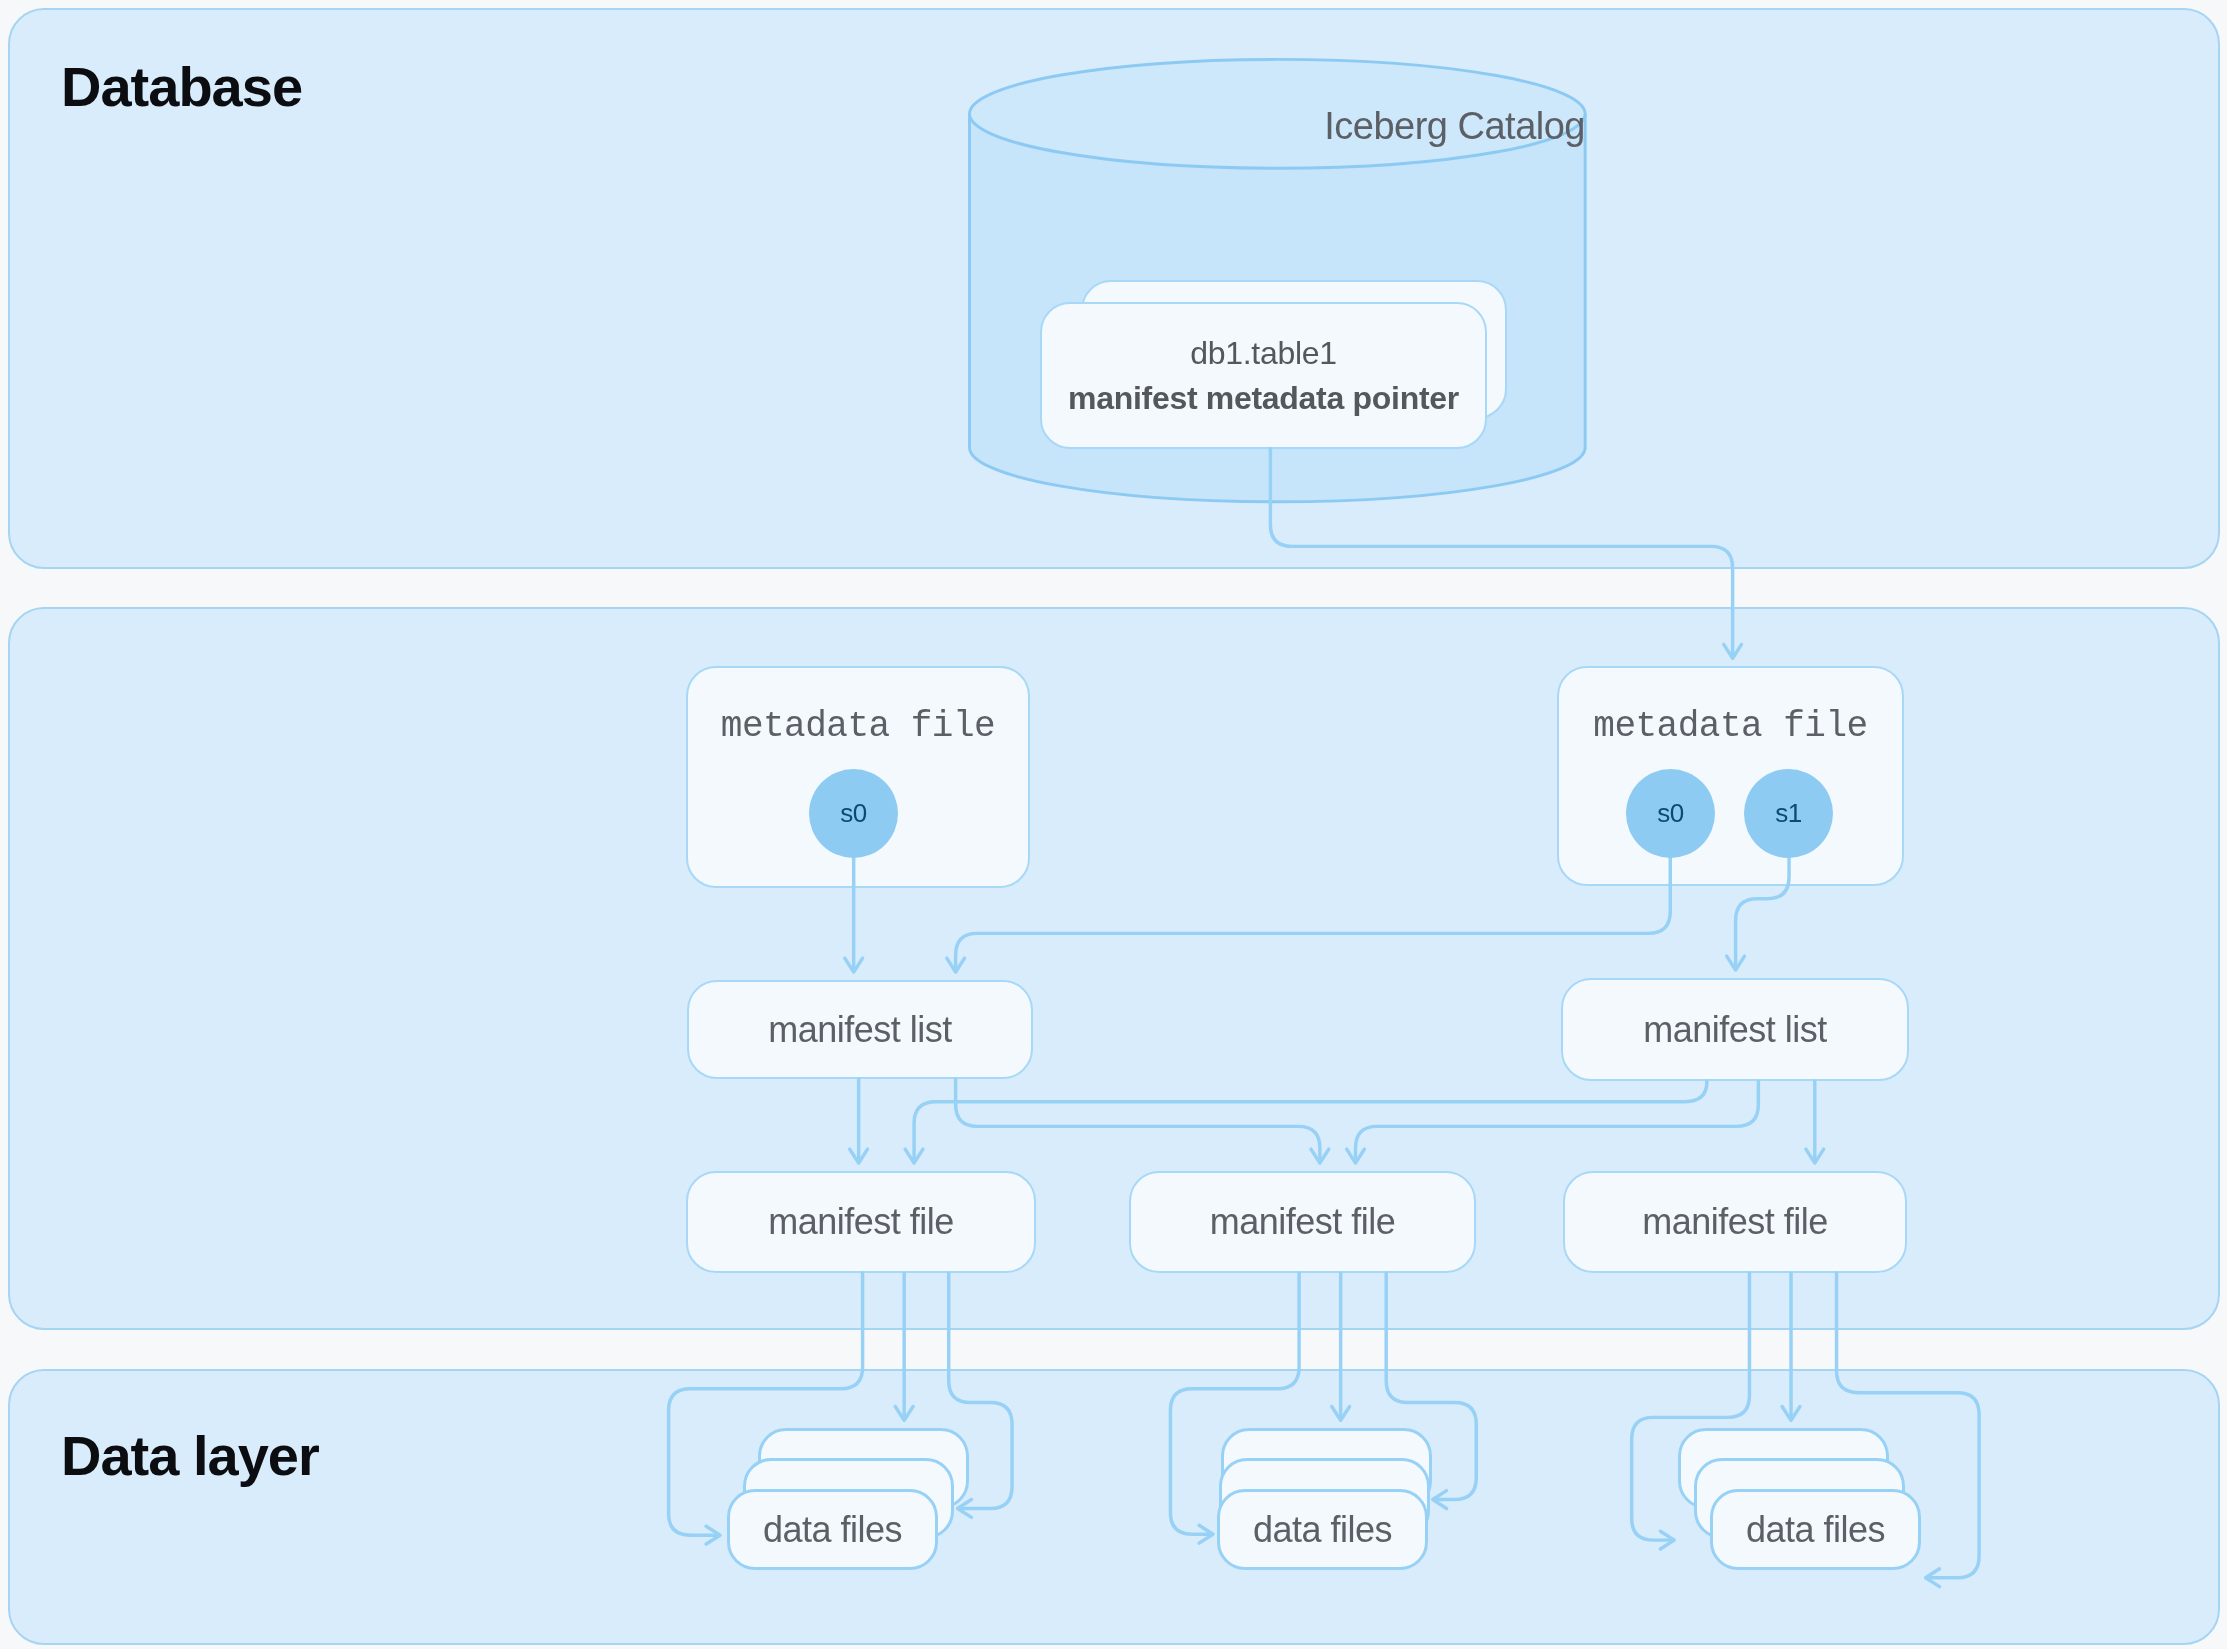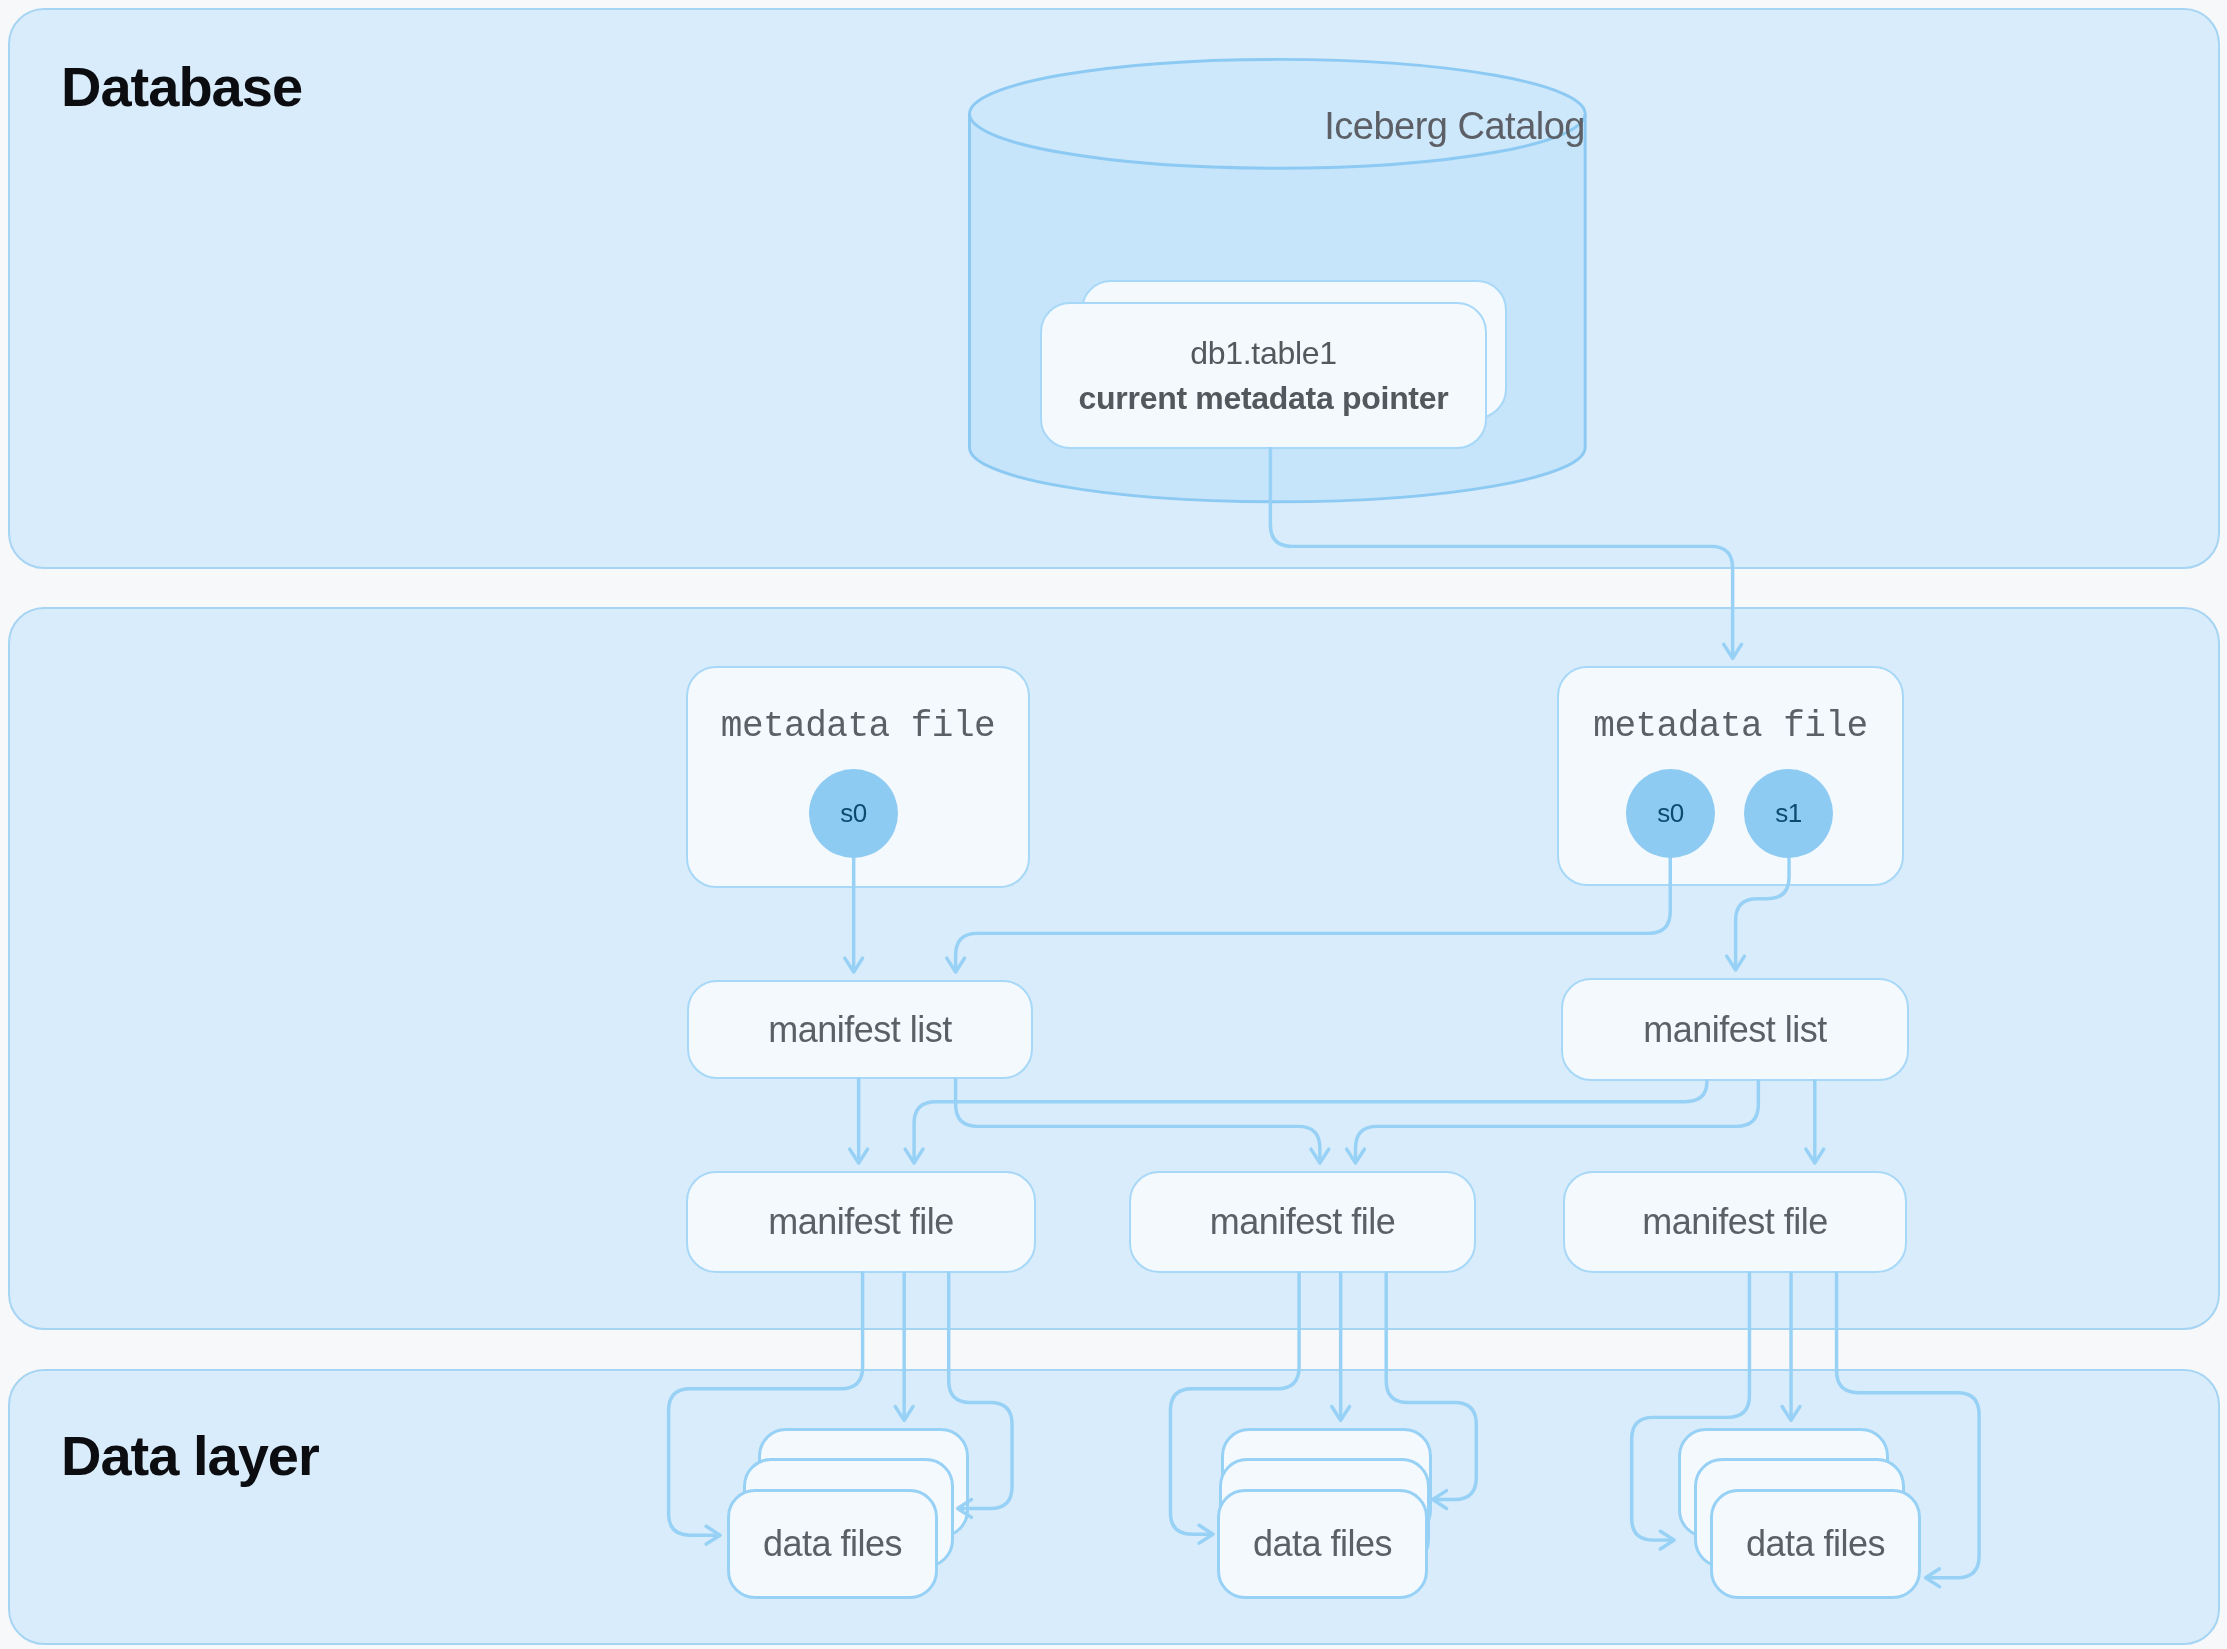--- a/index.html
+++ b/index.html
@@ -99,21 +99,21 @@
   .snap-r-s0{left:1626px;top:769px;}
   .snap-r-s1{left:1744px;top:769px;}
 
   .manifest-list-left{left:687px;top:980px;width:346px;height:99px;}
   .manifest-list-right{left:1561px;top:978px;width:348px;height:103px;}
   .manifest-file-left{left:686px;top:1171px;width:350px;height:102px;}
   .manifest-file-mid{left:1129px;top:1171px;width:347px;height:102px;}
   .manifest-file-right{left:1563px;top:1171px;width:344px;height:102px;}
 
   .data-card{
-    position:absolute;width:211px;height:110px;
+    position:absolute;width:211px;height:81px;
     background:var(--node-fill);
     border:3px solid var(--wire);
     border-radius:28px;
     z-index:2;
     display:flex;align-items:center;justify-content:center;
   }
   .data-card .node-label{font-size:36px;}
   .stackL-back{left:758px;top:1428px;}
   .stackL-mid{left:743px;top:1458px;}
   .stackL-front{left:727px;top:1489px;}
@@ -139,21 +139,21 @@
   <svg class="layer bg-layer" viewBox="0 0 2250 1666">
     <path class="cyl-body" d="M979,115 L979,452 A311,55 0 0 0 1601,452 L1601,115"></path>
     <ellipse class="cyl-top" cx="1290" cy="115" rx="311" ry="55"></ellipse>
   </svg>
 
   <div class="catalog-title">Iceberg Catalog</div>
 
   <div class="node catalog-card-back"></div>
   <div class="node catalog-card-front">
     <div class="card-line">db1.table1</div>
-    <div class="card-line bold">current metadata pointer</div>
+    <div class="card-line bold">manifest metadata pointer</div>
   </div>
 
   <div class="node metadata-file-left">
     <div class="node-label metadata-file-label">metadata file</div>
   </div>
   <div class="node metadata-file-right">
     <div class="node-label metadata-file-label">metadata file</div>
   </div>
 
   <div class="node manifest-list-left">

